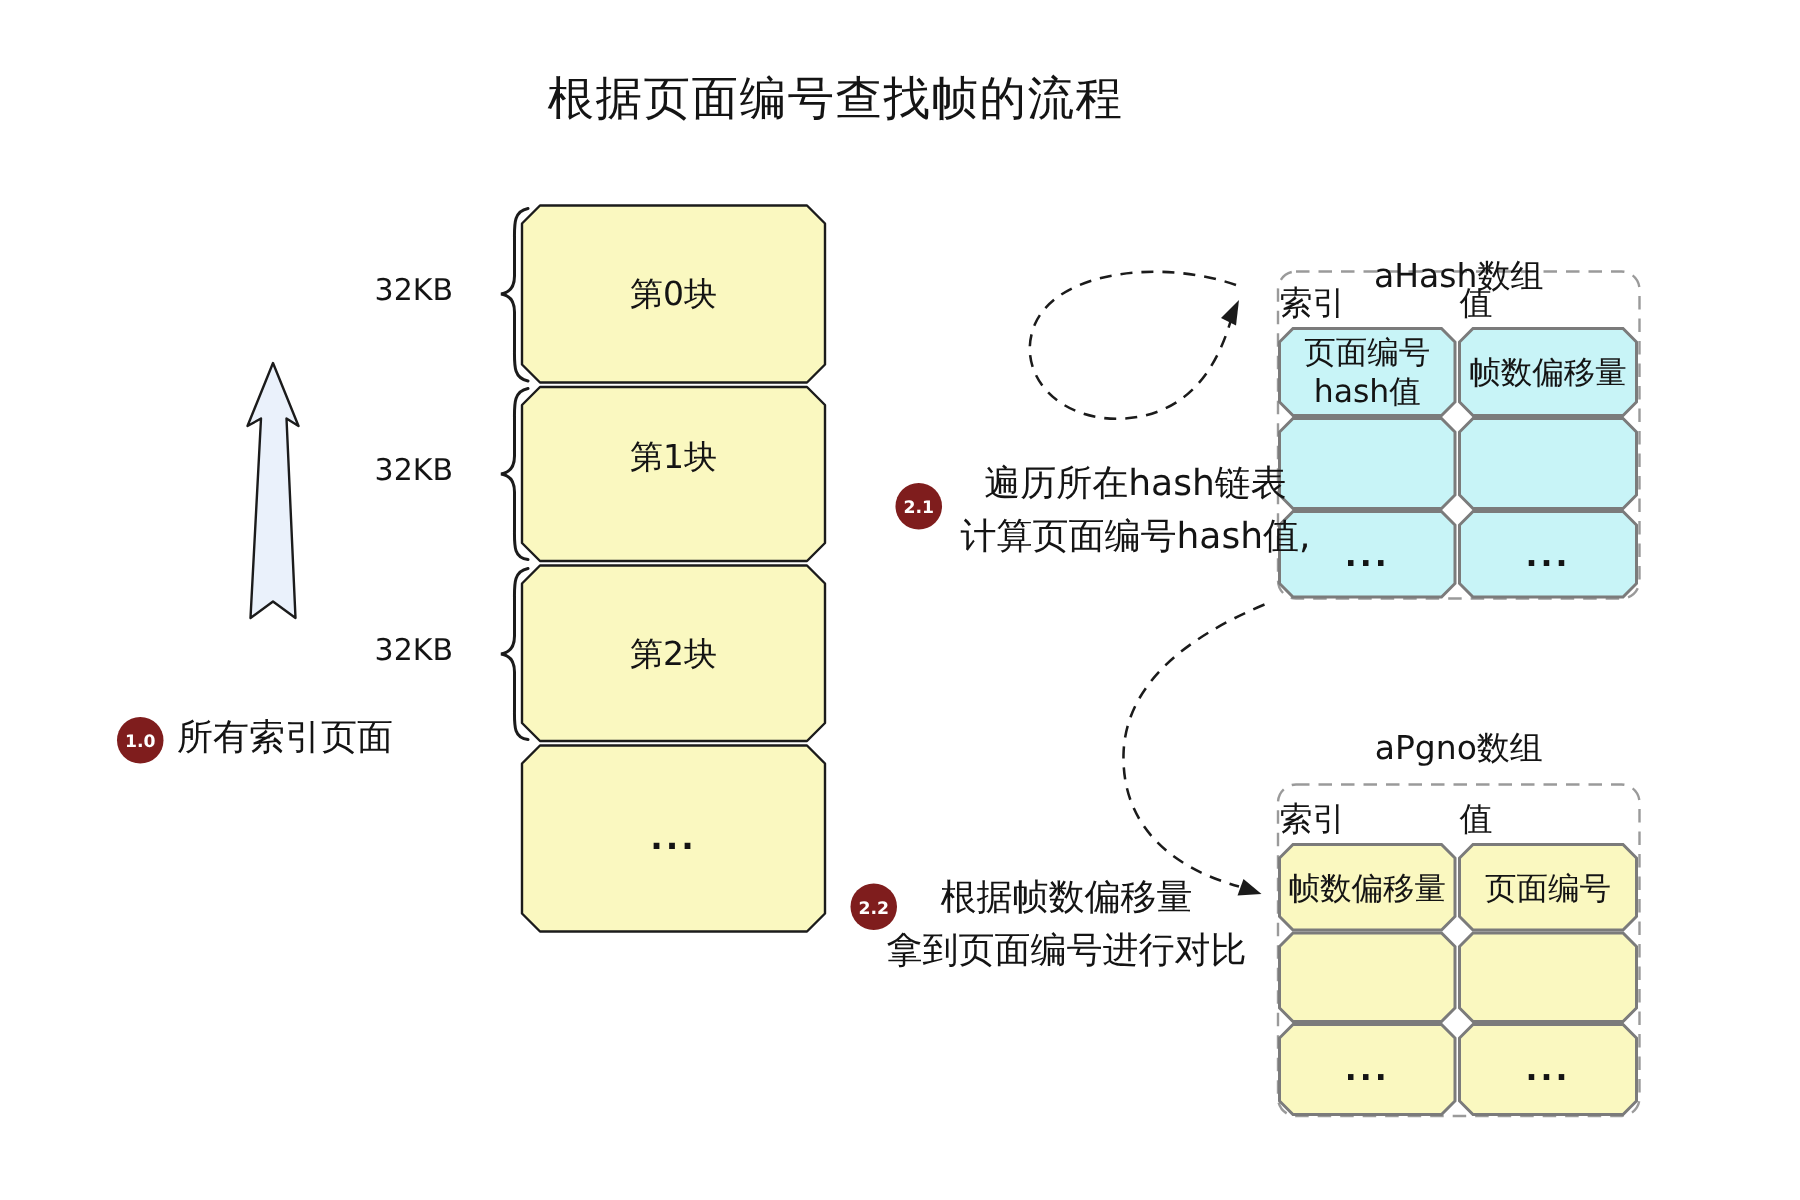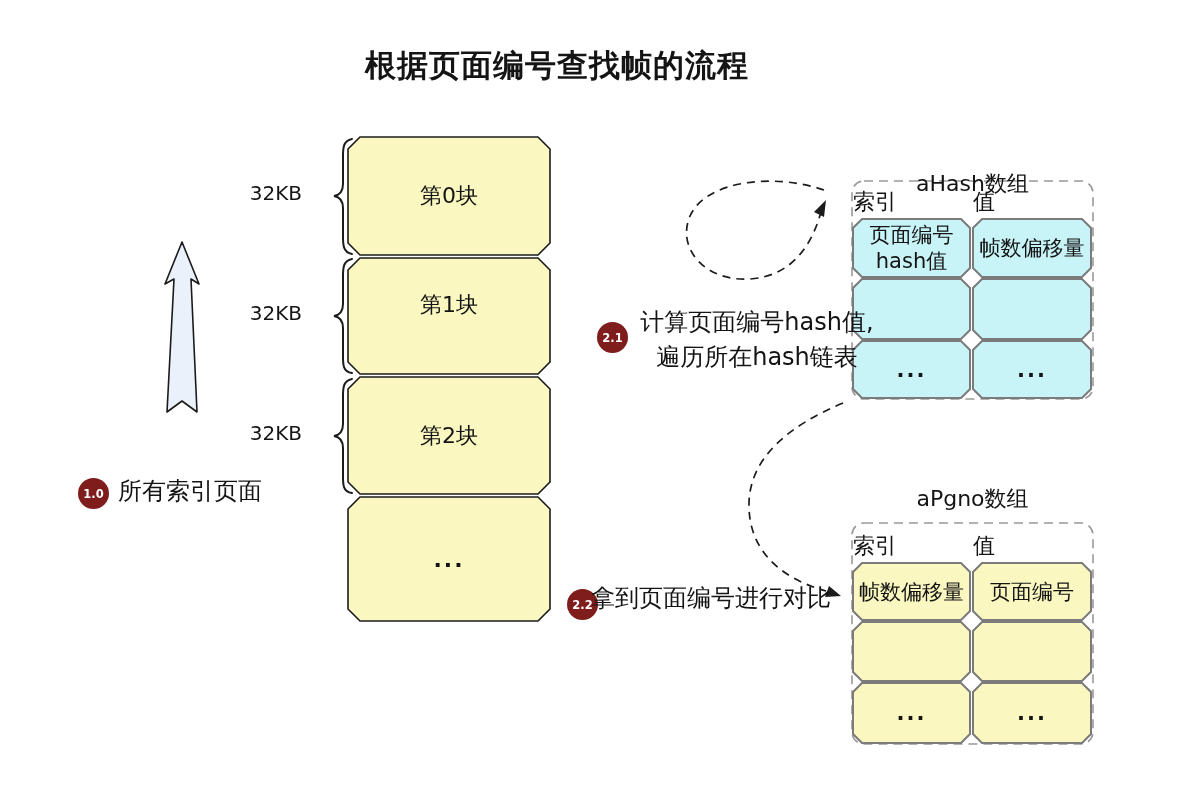--- a/index.html
+++ b/index.html
@@ -1,20 +1,20 @@
 <!DOCTYPE html>
 <html><head>
 <meta charset="utf-8">
 <style>
   html,body{margin:0;padding:0;background:#ffffff;}
   .stage{position:relative;width:1200px;height:800px;overflow:hidden;
          font-family:"DejaVu Sans","Liberation Sans",sans-serif;color:#141414;}
   svg{position:absolute;left:0;top:0;}
   .t{position:absolute;}
-  .title{font-size:31px;font-weight:bold;text-align:center;letter-spacing:1px;}
+  .title{font-size:31px;font-weight:normal;text-align:center;letter-spacing:1px;}
   .tbl-title{font-size:22px;text-align:center;}
   .hdr{font-size:22px;text-align:left;}
   .cellbox{position:absolute;display:flex;flex-direction:column;align-items:center;
            justify-content:center;text-align:center;font-size:21px;line-height:26px;}
   .blockbox{position:absolute;display:flex;align-items:center;justify-content:center;
             font-size:22px;}
   .dots{font-weight:bold;letter-spacing:2px;}
   .sizelbl{font-size:20px;text-align:right;}
   .badge{position:absolute;width:31px;height:31px;border-radius:50%;background:#7f1d1d;
          color:#ffffff;font-size:11.5px;font-weight:bold;display:flex;align-items:center;
@@ -76,26 +76,27 @@
   <div class="blockbox" style="left:348px;top:377px;width:202px;height:117px;">第2块</div>
   <div class="blockbox dots" style="left:348px;top:497px;width:202px;height:124px;">...</div>
 
   <div class="badge" style="left:78px;top:478px;">1.0</div>
   <div class="t step-left" style="left:118px;top:474px;">
     <div class="stepline">所有索引页面</div>
   </div>
 
   <div class="badge" style="left:597px;top:322px;">2.1</div>
   <div class="t step-center" style="left:617px;top:305px;width:280px;">
+    <div class="stepline">遍历所在hash链表</div>
     <div class="stepline">计算页面编号hash值,</div>
-    <div class="stepline">遍历所在hash链表</div>
   </div>
 
   <div class="badge" style="left:567px;top:589px;">2.2</div>
   <div class="t step-center" style="left:571px;top:581px;width:280px;">
+    <div class="stepline">根据帧数偏移量</div>
     <div class="stepline">拿到页面编号进行对比</div>
   </div>
 
   <div class="t tbl-title" style="left:852px;top:141px;width:241px;margin-top:28px;">aHash数组</div>
   <div class="t hdr" style="left:853px;top:187px;width:117px;">索引</div>
   <div class="t hdr" style="left:973px;top:187px;width:118px;">值</div>
 
   <div class="cellbox" style="left:853px;top:219px;width:117px;height:58px;">
     <span>页面编号</span>
     <span>hash值</span>

